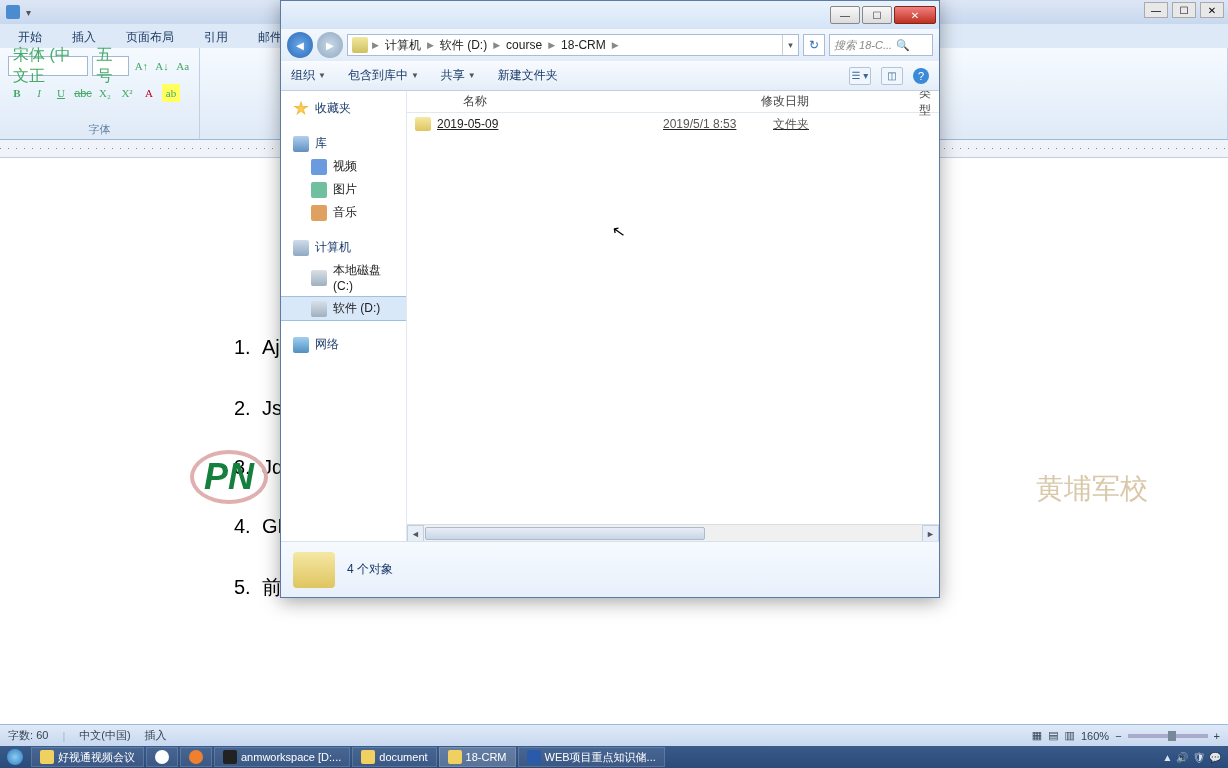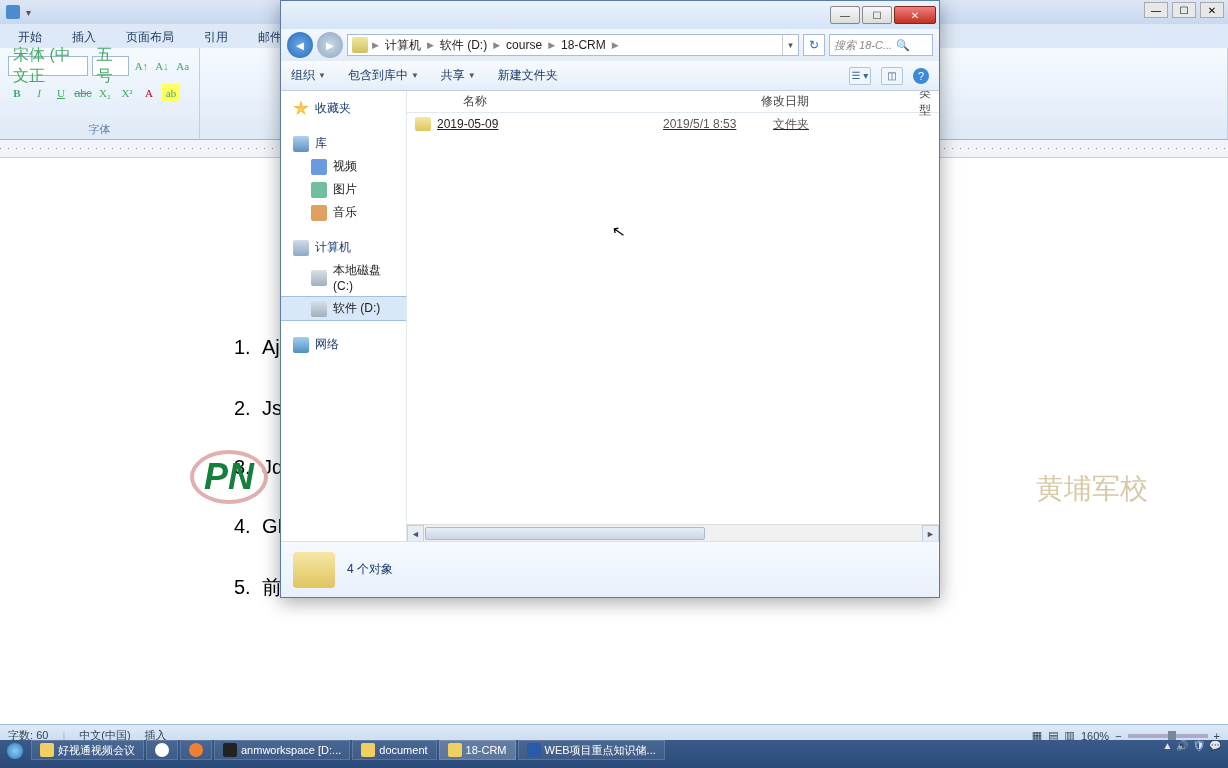--- a/index.html
+++ b/index.html
@@ -48,21 +48,21 @@
 .red-u { border-bottom:2px wavy #d00; }
 
 
 .statusbar { position:absolute; left:0; right:0; bottom:22px; height:22px; background:linear-gradient(#dfeaf7,#c8d8ef); border-top:1px solid #9db8d8; display:flex; align-items:center; font-size:11px; color:#345; padding:0 8px; gap:14px; }
 .statusbar .sep { color:#9db8d8; }
 .statusbar .right { margin-left:auto; display:flex; align-items:center; gap:6px; }
 .zoom-slider { width:80px; height:4px; background:#aac; position:relative; }
 .zoom-slider::after { content:""; position:absolute; left:50%; top:-3px; width:8px; height:10px; background:#789; }
 
 
-.taskbar { position:absolute; left:0; right:0; bottom:0; height:28px; background:linear-gradient(#3a5a8a,#2a4a7a); display:flex; font-size:11px; color:#fff; }
+.taskbar { position:absolute; left:0; right:0; bottom:0; height:22px; background:linear-gradient(#3a5a8a,#2a4a7a); display:flex; align-items:center; font-size:11px; color:#fff; }
 .tb-start { width:30px; height:22px; display:flex; align-items:center; justify-content:center; }
 .tb-start .orb { width:16px; height:16px; border-radius:50%; background:radial-gradient(#8eccf0,#2a7ac0); }
 .tb-item { height:20px; padding:0 8px; display:flex; align-items:center; gap:4px; margin:0 1px; background:rgba(255,255,255,.08); border:1px solid rgba(255,255,255,.15); max-width:160px; overflow:hidden; white-space:nowrap; }
 .tb-item.active { background:rgba(255,255,255,.22); }
 .tb-item .ico { width:14px; height:14px; background:#f0d060; border-radius:2px; flex:none; }
 .tb-item .ico.ff { background:#f08030; border-radius:50%; }
 .tb-item .ico.ch { background:#fff; border-radius:50%; }
 .tb-item .ico.ij { background:#222; }
 .tb-item .ico.wd { background:#2a5aaa; }
 .tb-tray { margin-left:auto; display:flex; gap:4px; padding:0 6px; }

